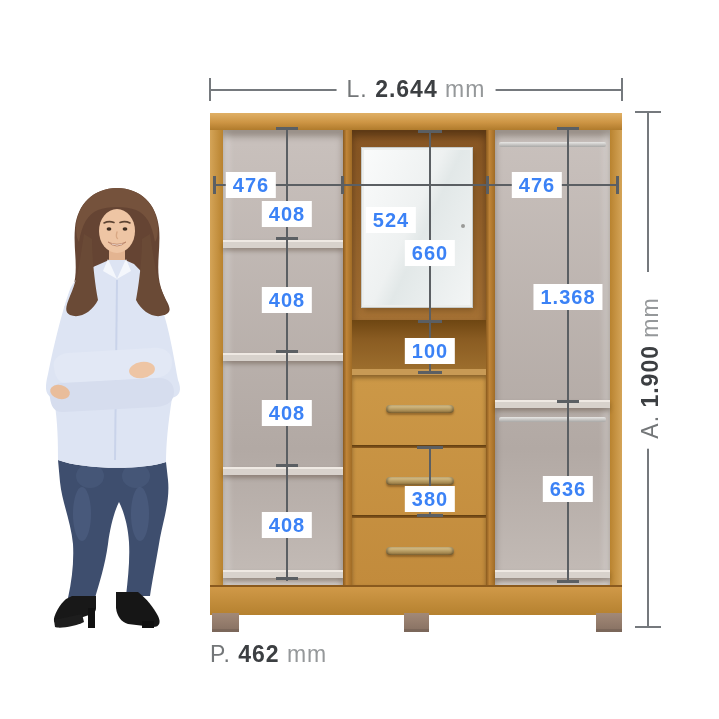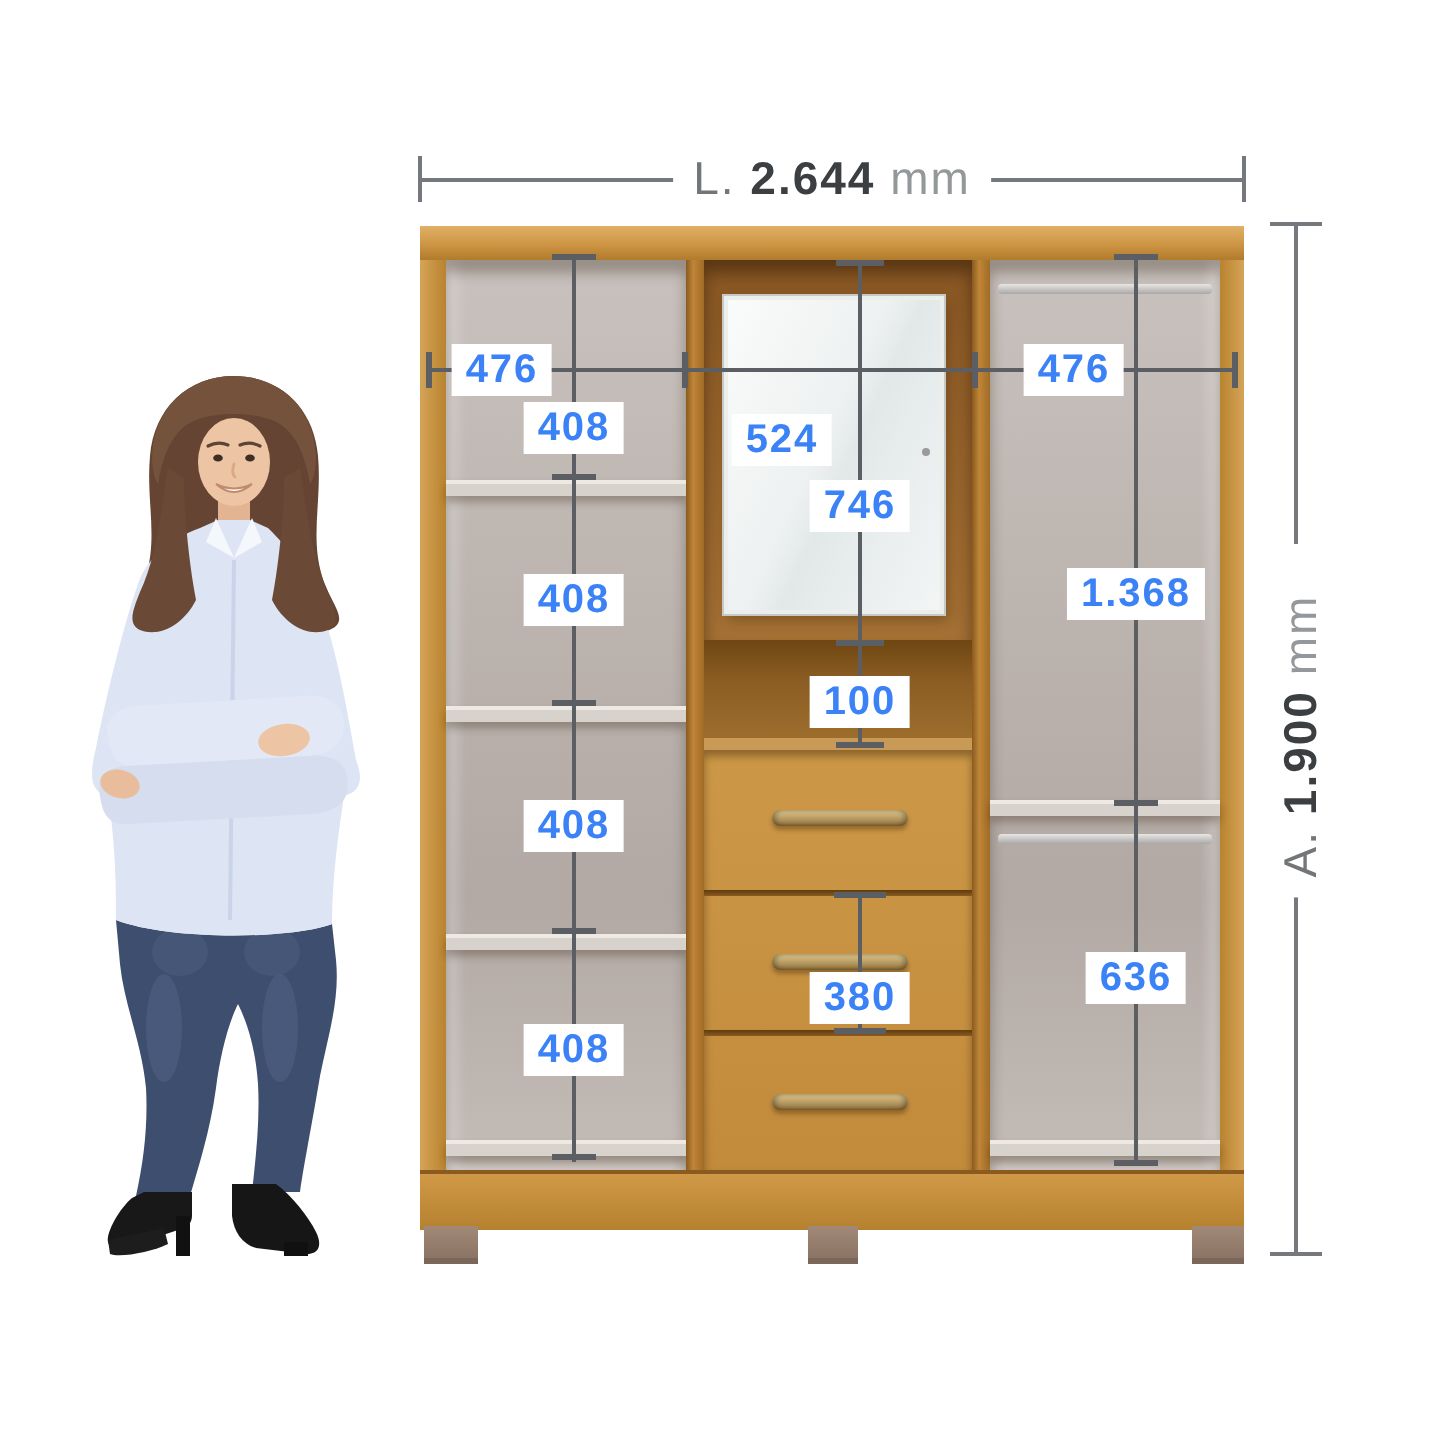--- a/index.html
+++ b/index.html
@@ -177,21 +177,21 @@
   </div>
 
   <div>
     <div class="dl" style="left:429px;top:131px;width:2px;height:243px;z-index:5;"></div>
     <div class="dl" style="left:418px;top:130px;width:24px;height:3px;z-index:5;"></div>
     <div class="dl" style="left:418px;top:320px;width:24px;height:3px;z-index:5;"></div>
     <div class="dl" style="left:418px;top:371px;width:24px;height:3px;z-index:5;"></div>
     <div class="dl" style="left:429px;top:448px;width:2px;height:68px;z-index:5;"></div>
     <div class="dl" style="left:417px;top:446px;width:26px;height:3px;z-index:5;"></div>
     <div class="dl" style="left:417px;top:514px;width:26px;height:3px;z-index:5;"></div>
-    <div class="mlabel" style="left:430px;top:253px;">746</div>
+    <div class="mlabel" style="left:430px;top:253px;">660</div>
     <div class="mlabel" style="left:430px;top:351px;">100</div>
     <div class="mlabel" style="left:430px;top:499px;">380</div>
   </div>
 
   <div>
     <div class="dl" style="left:567px;top:128px;width:2px;height:455px;z-index:5;"></div>
     <div class="dl" style="left:557px;top:127px;width:22px;height:3px;z-index:5;"></div>
     <div class="dl" style="left:557px;top:400px;width:22px;height:3px;z-index:5;"></div>
     <div class="dl" style="left:557px;top:580px;width:22px;height:3px;z-index:5;"></div>
     <div class="mlabel" style="left:568px;top:297px;">1.368</div>
@@ -203,14 +203,19 @@
     <div class="dl-light" style="left:647px;top:447px;width:2px;height:180px;"></div>
     <div class="dl-light" style="left:635px;top:111px;width:26px;height:2px;"></div>
     <div class="dl-light" style="left:635px;top:626px;width:26px;height:2px;"></div>
     <div class="big-label rot" style="left:650px;top:368px;">
       <span class="pre">A.</span>
       <span class="val">1.900</span>
       <span class="unit">mm</span>
     </div>
   </div>
 
+  <div class="plain-label" style="left:210px;top:641px;">
+    <span class="pre">P.</span>
+    <span class="val">462</span>
+    <span class="unit">mm</span>
+  </div>
 
 </div>
 
 </body></html>

